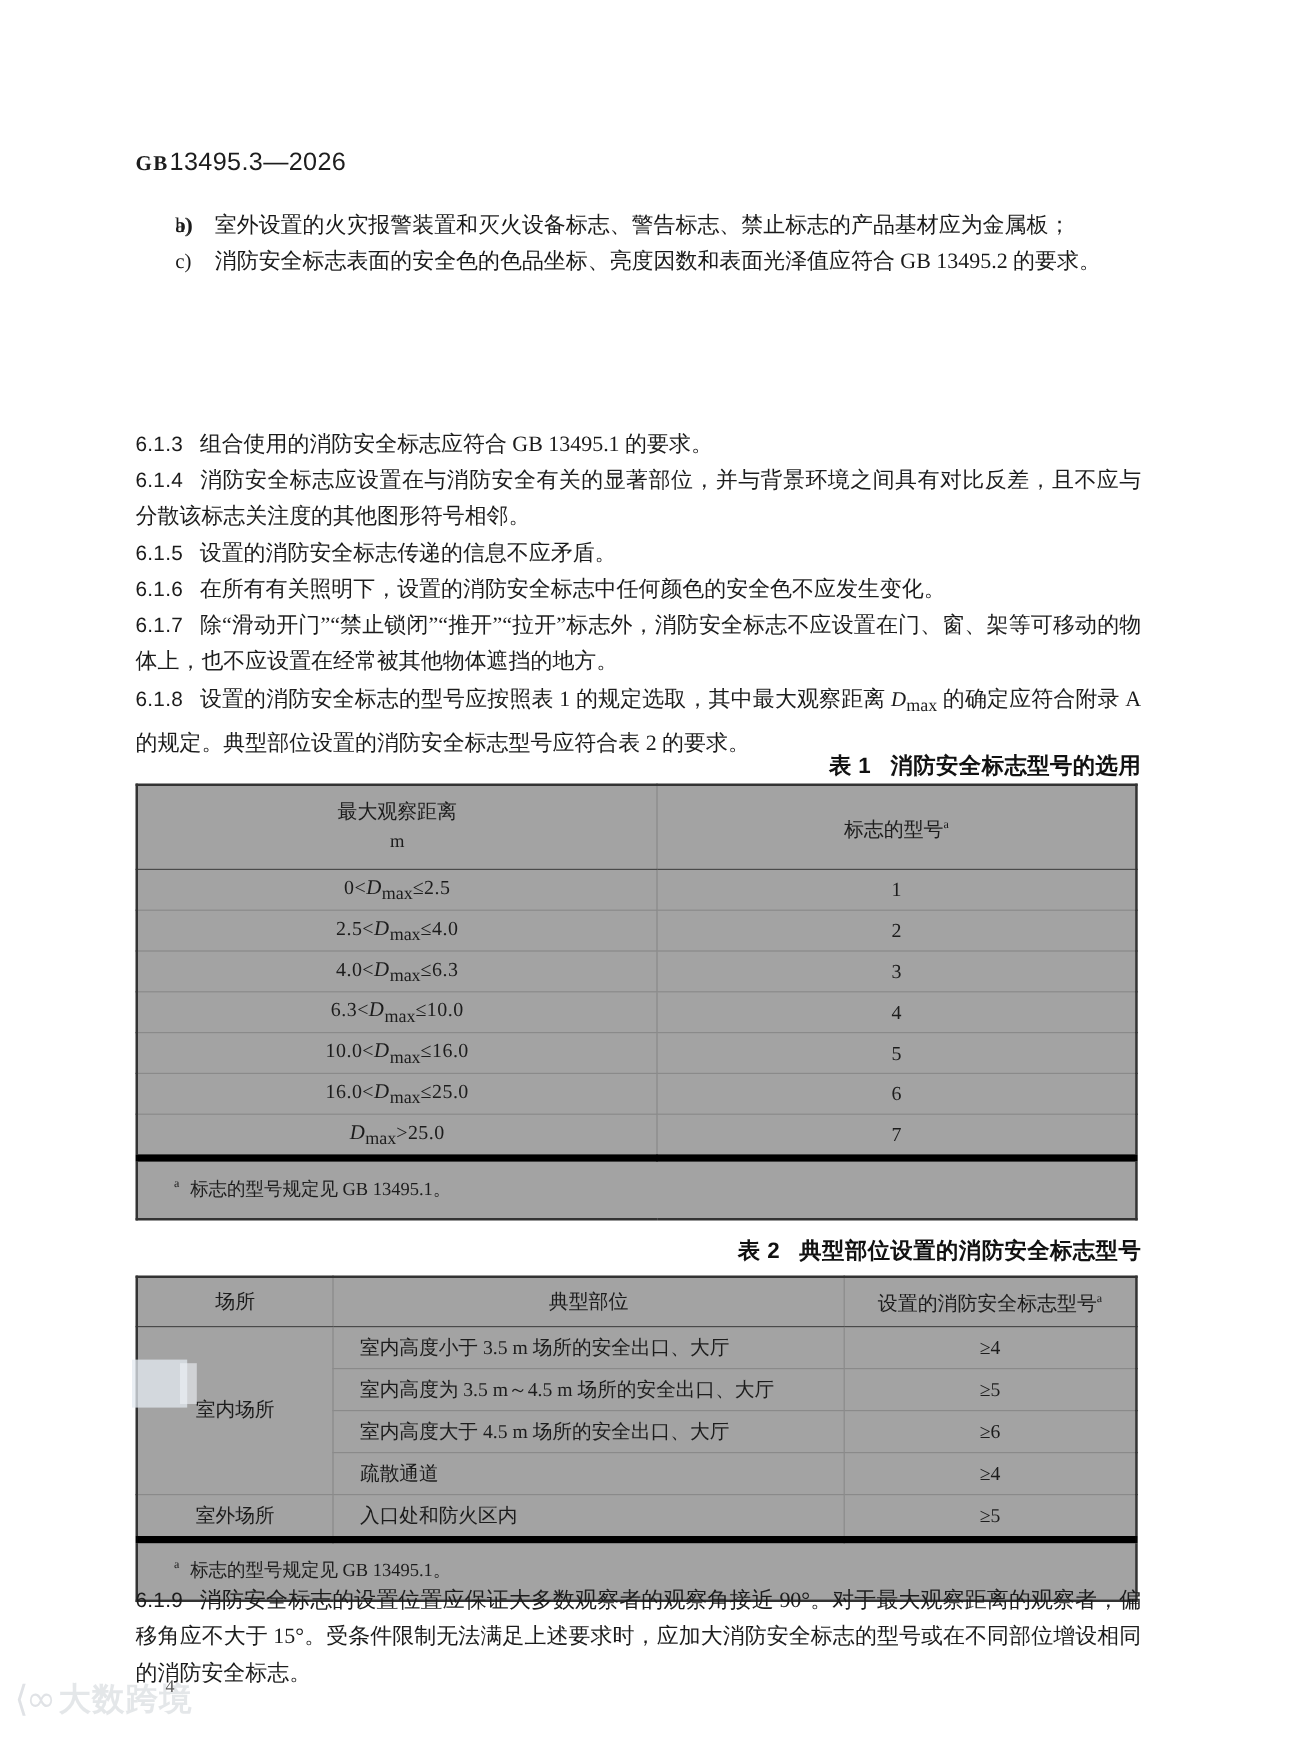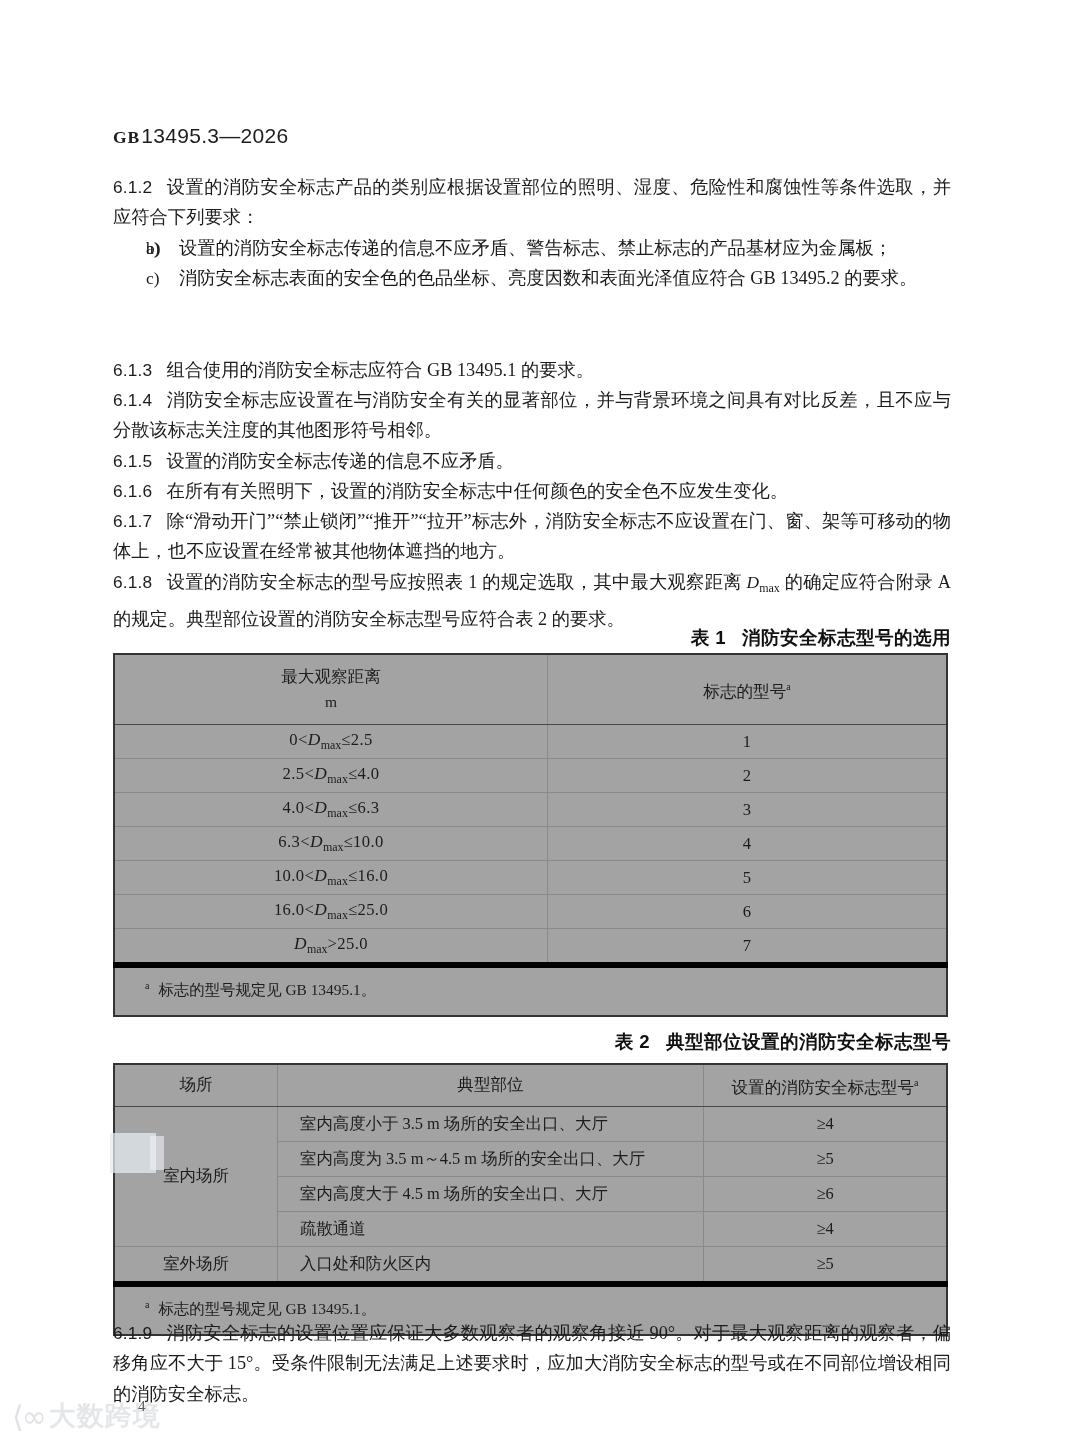--- a/index.html
+++ b/index.html
@@ -64,21 +64,21 @@
     font-size: 17.3px;
     letter-spacing: 0.2px;
   }
   p.clause .gap { display: inline-block; width: 14px; }
   .lat {
     font-family: "Liberation Serif", serif;
     font-size: 17.4px;
   }
   .ital { font-style: italic; font-family: "Liberation Serif", serif; }
   .sub {
-    font-size: 12px;
+    font-size: 15px;
     vertical-align: sub;
     font-style: normal;
     letter-spacing: 0;
   }
 
   ol.alpha {
     margin: 0;
     padding: 0;
     list-style: none;
   }
@@ -245,24 +245,23 @@
 </head>
 <body>
 
 <div class="page">
 
   <div class="std-header">
     <span class="gb">GB</span><span class="num">13495.3—2026</span>
   </div>
 
   <div class="body-block" style="top:172px;">
-    <p class="clause"><span class="n">6.1.2</span><span class="gap"></span><span>设置的消防安全标志产品的类别应根据设置部位的照明、湿度、危险性和腐蚀性等条件选取，并应符合下列要求：</span></p>
     <ol class="alpha">
       <li><span class="marker">a)</span></li>
-      <li><span class="marker">b)</span><span>设置的消防安全标志传递的信息不应矛盾、警告标志、禁止标志的产品基材应为金属板；</span></li>
+      <li><span class="marker">b)</span><span>室外设置的火灾报警装置和灭火设备标志、警告标志、禁止标志的产品基材应为金属板；</span></li>
       <li><span class="marker">c)</span><span>消防安全标志表面的安全色的色品坐标、亮度因数和表面光泽值应符合 GB 13495.2 的要求。</span></li>
     </ol>
   </div>
 
   <div class="body-block" style="top:355px;">
     <p class="clause"><span class="n">6.1.3</span><span class="gap"></span><span>组合使用的消防安全标志应符合 GB 13495.1 的要求。</span></p>
   </div>
 
   <div class="body-block" style="top:385px;">
     <p class="clause"><span class="n">6.1.4</span><span class="gap"></span><span>消防安全标志应设置在与消防安全有关的显著部位，并与背景环境之间具有对比反差，且不应与分散该标志关注度的其他图形符号相邻。</span></p>

